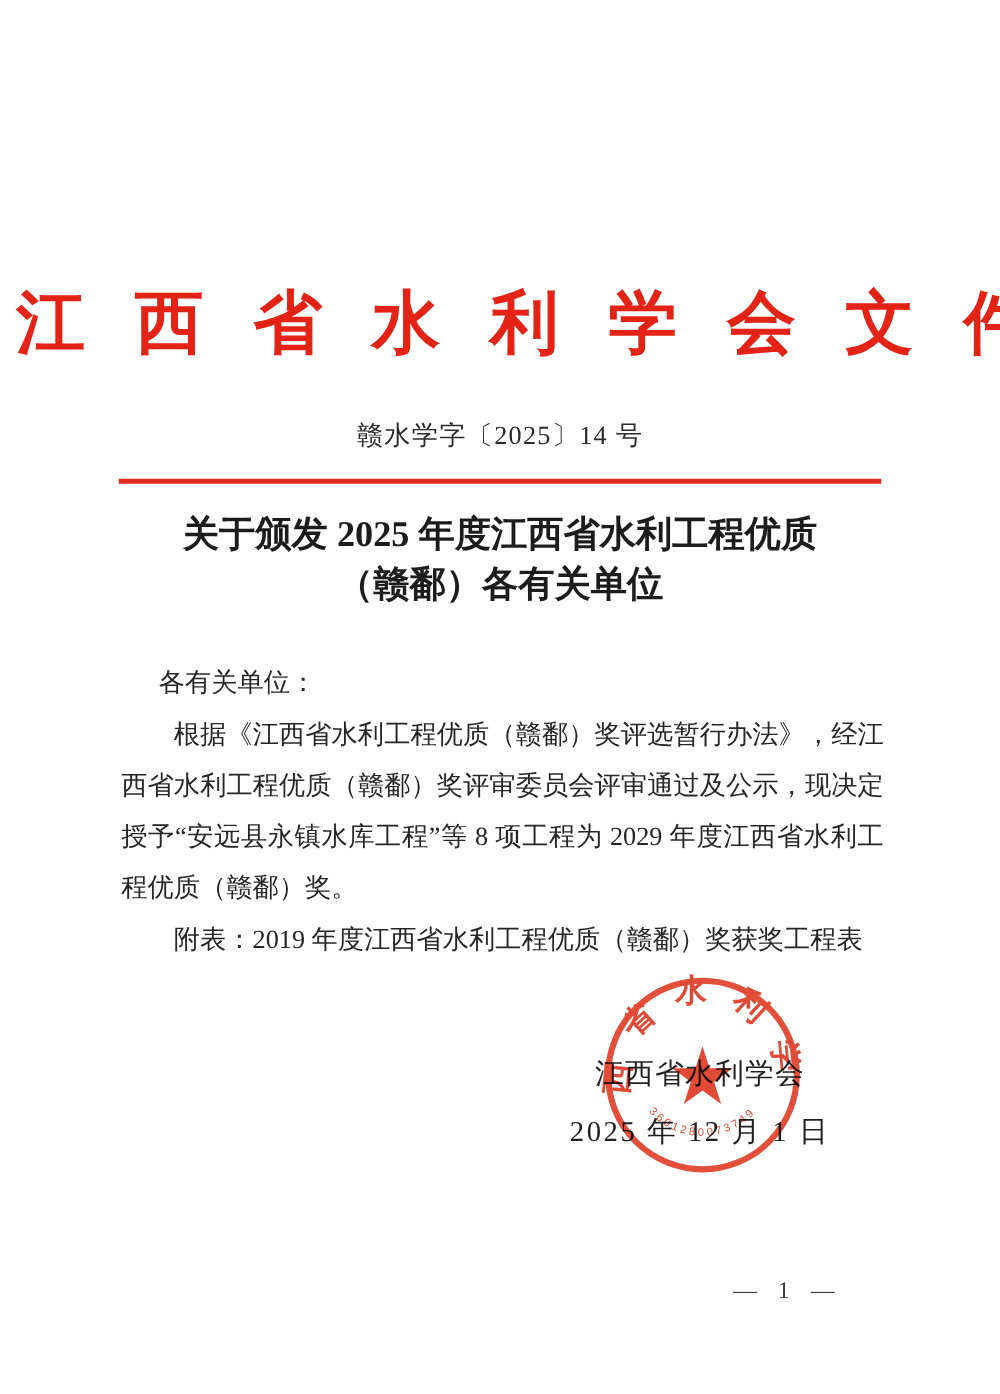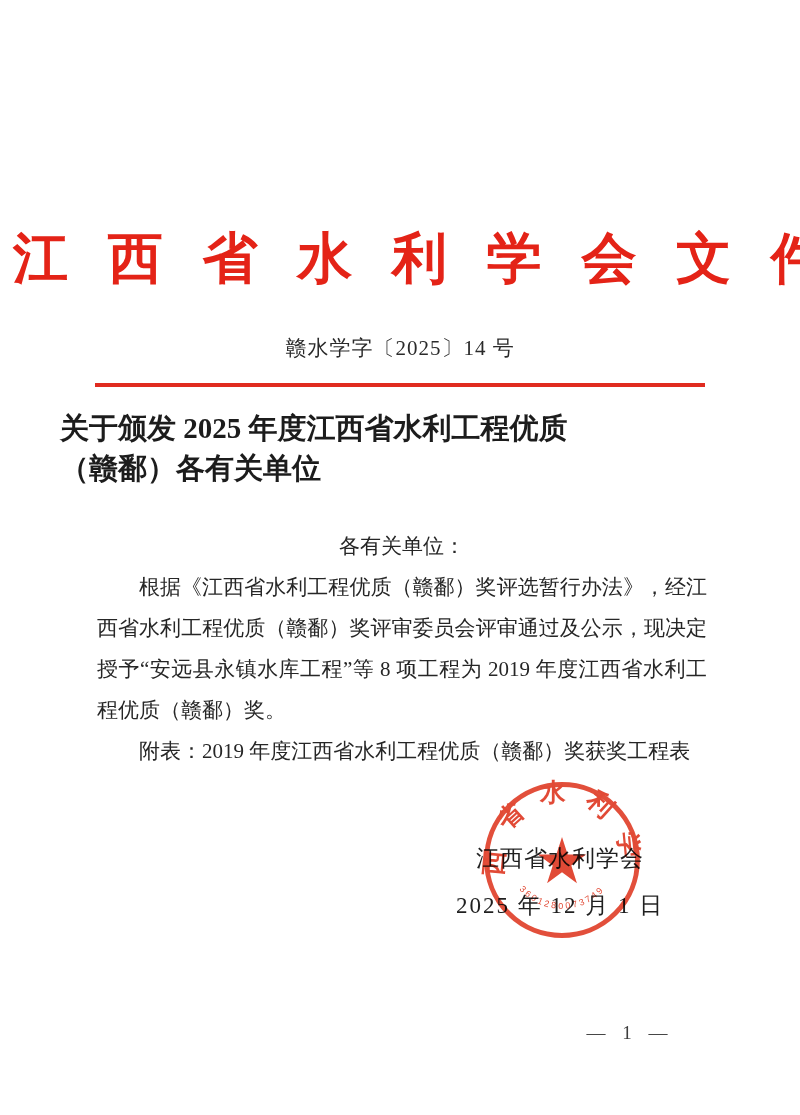--- a/index.html
+++ b/index.html
@@ -48,38 +48,38 @@
     width: 610px;
     height: 4px;
     background: #e02b20;
   }
 
   .doc-title {
     position: absolute;
     top: 408px;
     left: 60px;
     width: 680px;
-    text-align: left;
+    text-align: center;
     color: #1c1c1c;
     font-size: 29px;
     font-weight: bold;
     line-height: 40px;
   }
 
   .body-block {
     position: absolute;
     top: 526px;
     left: 97px;
     width: 610px;
     color: #262626;
     font-size: 21px;
     line-height: 41px;
   }
 
-  .salutation { text-align: center; }
+  .salutation { text-align: left; margin-left: 30px; }
 
   .para {
     text-indent: 2em;
     text-align: justify;
     text-justify: inter-character;
   }
 
   .sign-block {
     position: absolute;
     top: 843px;
@@ -126,21 +126,21 @@
 
   <div class="red-rule"></div>
 
   <div class="doc-title">
     <div>关于颁发 2025 年度江西省水利工程优质</div>
     <div>（赣鄱）各有关单位</div>
   </div>
 
   <div class="body-block">
     <div class="salutation">各有关单位：</div>
-    <div class="para">根据《江西省水利工程优质（赣鄱）奖评选暂行办法》，经江西省水利工程优质（赣鄱）奖评审委员会评审通过及公示，现决定授予“安远县永镇水库工程”等 8 项工程为 2019 年度江西省水利工程优质（赣鄱）奖。</div>
+    <div class="para">根据《江西省水利工程优质（赣鄱）奖评选暂行办法》，经江西省水利工程优质（赣鄱）奖评审委员会评审通过及公示，现决定授予“安远县永镇水库工程”等 8 项工程为 2029 年度江西省水利工程优质（赣鄱）奖。</div>
     <div class="para">附表：2019 年度江西省水利工程优质（赣鄱）奖获奖工程表</div>
   </div>
 
   <div class="sign-block">
     <div class="sign-name">江西省水利学会</div>
     <div class="sign-date">2025 年 12 月 1 日</div>
   </div>
 
   <svg class="seal" viewBox="0 0 200 200">
     <circle cx="100" cy="100" r="92" fill="none" stroke="#e0402a" stroke-width="6"></circle>

